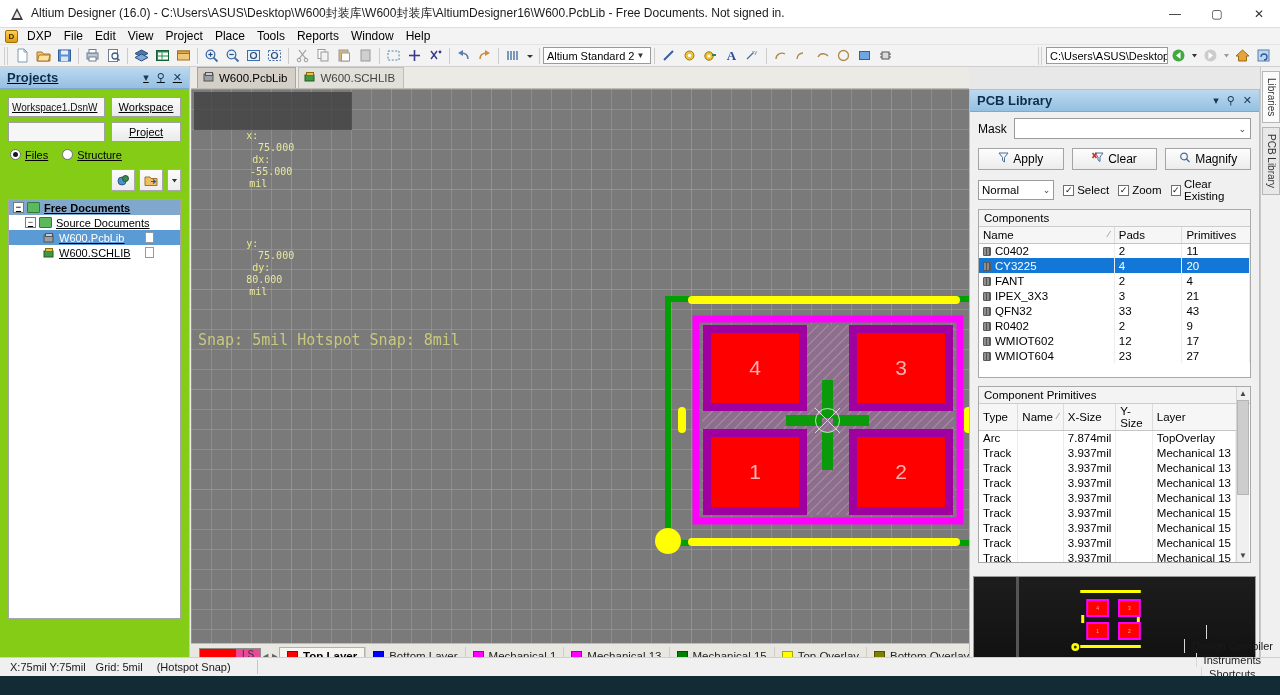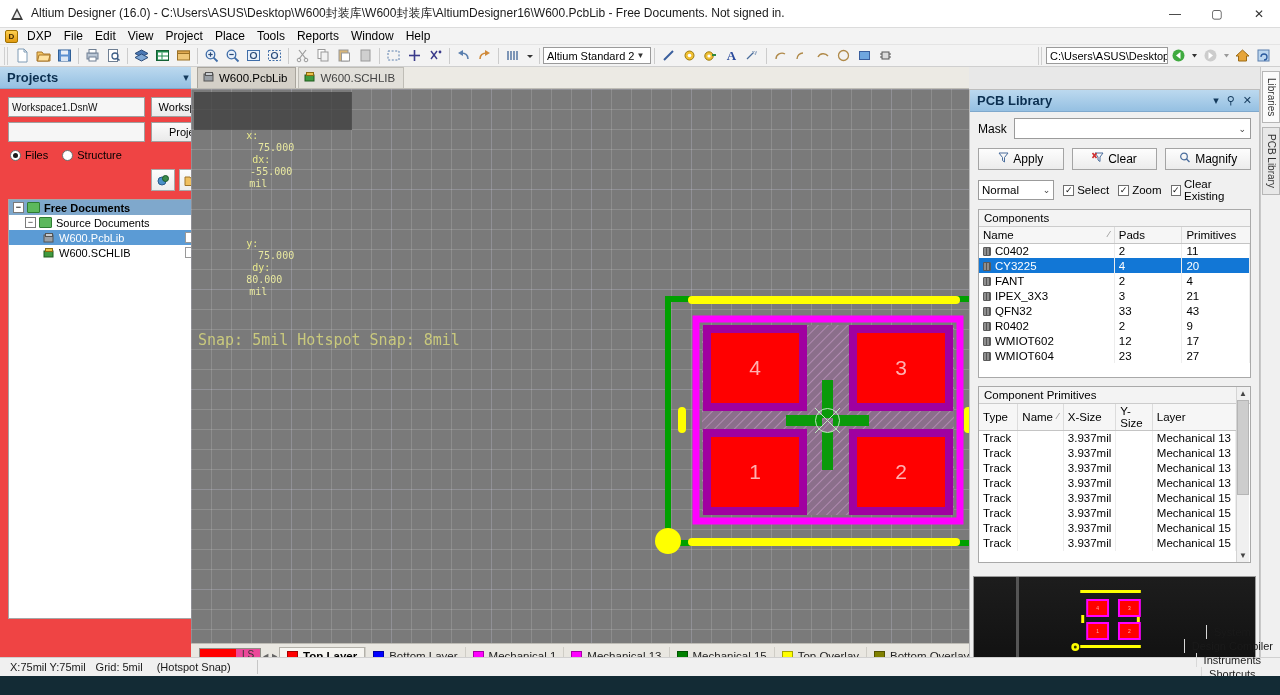--- a/index.html
+++ b/index.html
@@ -68,22 +68,22 @@
   .tsep { width: 1px; height: 16px; background: #cccccc; margin: 0 3px; }
   .combo {
     height: 17px; border: 1px solid #9a9a9a; background: #fff;
     display: flex; align-items: center; font-size: 11px; padding: 0 2px 0 3px;
     color: #000; white-space: nowrap; overflow: hidden;
   }
   .combo .carat { margin-left: 2px; font-size: 8px; color: #333; }
 
   
   .leftpanel {
-    position: absolute; left: 0; top: 67px; width: 230px; height: 601px;
-    background: #ef4444; border-right: 1px solid #c8c8c8;
+    position: absolute; left: 0; top: 67px; width: 190px; height: 601px;
+    background: #84cc16; border-right: 1px solid #c8c8c8; text-decoration: underline;
   }
   .panel-header {
     height: 22px; display: flex; align-items: center;
     background: linear-gradient(#bcd9ef,#95c0e2);
     border-bottom: 1px solid #7fa8cc;
   }
   .panel-title { font-size: 13px; font-weight: bold; color: #0b2f50; margin-left: 7px; }
   .panel-hdr-btns { margin-left: auto; display: flex; align-items: center; gap: 8px; margin-right: 7px; color: #143a5c; font-size: 11px; }
   .lp-body { padding: 8px; }
   .row { display: flex; gap: 6px; margin-bottom: 5px; }
@@ -91,21 +91,21 @@
     flex: 1 1 auto; height: 20px; background: #f6f6f6; border: 1px solid #a0a0a0;
     display: flex; align-items: center; padding: 0 3px; font-size: 10px; color: #111; overflow: hidden;
   }
   .btn {
     height: 20px; min-width: 70px; padding: 0 6px;
     background: linear-gradient(#fbfbfb,#eaeaea);
     border: 1px solid #a0a0a0; font-size: 11px; color: #000;
     display: flex; align-items: center; justify-content: center;
   }
   .radio-row { display: flex; align-items: center; gap: 14px; margin: 7px 0 8px 2px; }
-  .radio { display: flex; align-items: flex-end; gap: 4px; font-size: 11px; color: #000; }
+  .radio { display: flex; align-items: flex-start; gap: 4px; font-size: 11px; color: #000; }
   .rdot { width: 11px; height: 11px; border-radius: 50%; border: 1px solid #6e6e6e; background: #fff;
           display: flex; align-items: center; justify-content: center; }
   .rdot i { width: 5px; height: 5px; border-radius: 50%; background: #1a1a1a; display: none; }
   .rdot.on i { display: block; }
   .iconrow { display: flex; justify-content: flex-end; gap: 4px; margin: 6px 0 8px 0; }
   .ibtn {
     width: 24px; height: 22px; border: 1px solid #a8a8a8; background: linear-gradient(#fcfcfc,#ededed);
     display: flex; align-items: center; justify-content: center;
   }
   .ibtn.sm { width: 14px; }
@@ -928,20 +928,27 @@
           <tbody>
               <tr>
             <th style="width:17%">Type</th>
             <th style="width:23%">
               <span>Name</span>
               <span style="float:right;color:#888;font-size:9px">⁄</span>
             </th>
             <th style="width:20%">X-Size</th>
             <th style="width:19%">Y-Size</th>
             <th style="width:21%;border-right:none">Layer</th>
+          </tr>
+          <tr>
+            <td>Arc</td>
+            <td></td>
+            <td>7.874mil</td>
+            <td></td>
+            <td>TopOverlay</td>
           </tr>
           <tr>
             <td>Track</td>
             <td></td>
             <td>3.937mil</td>
             <td></td>
             <td>Mechanical 13</td>
           </tr>
           <tr>
             <td>Track</td>

